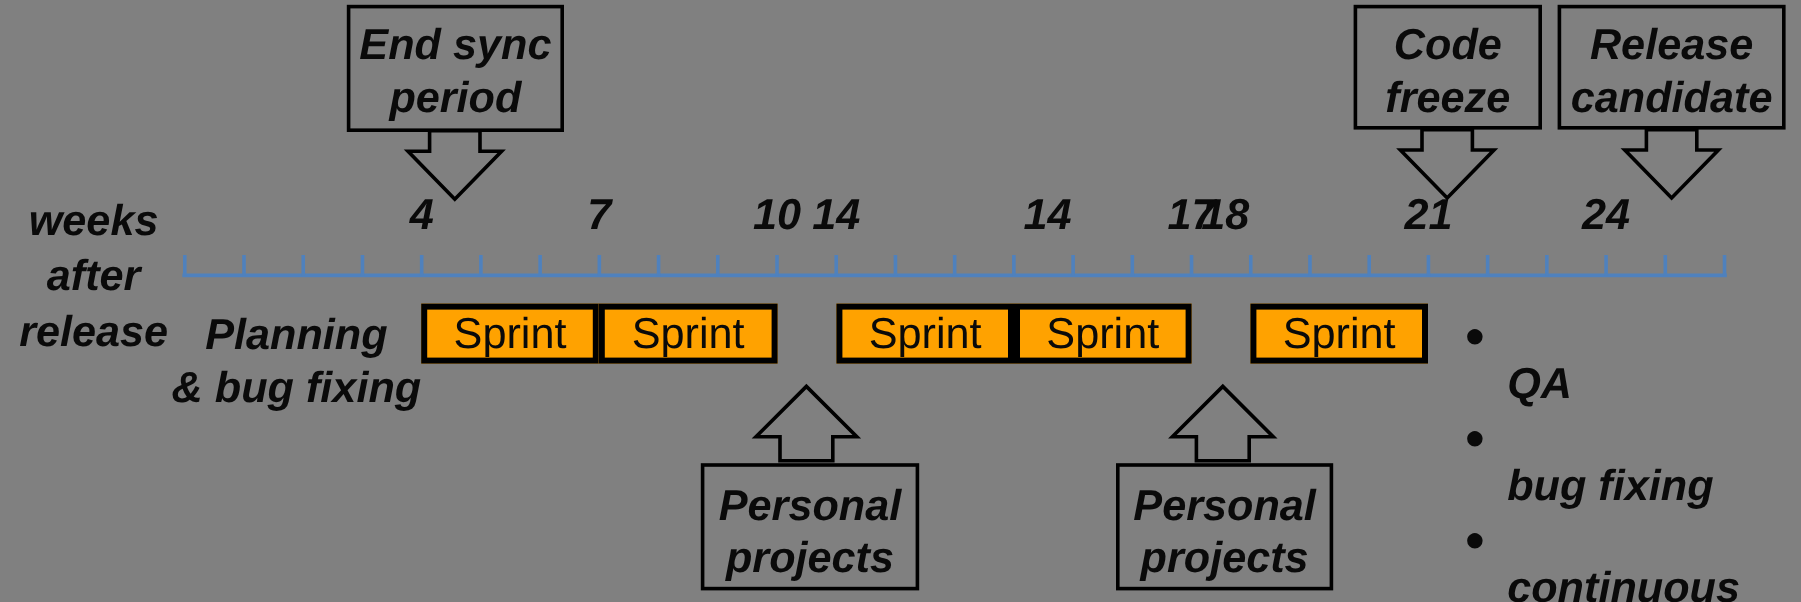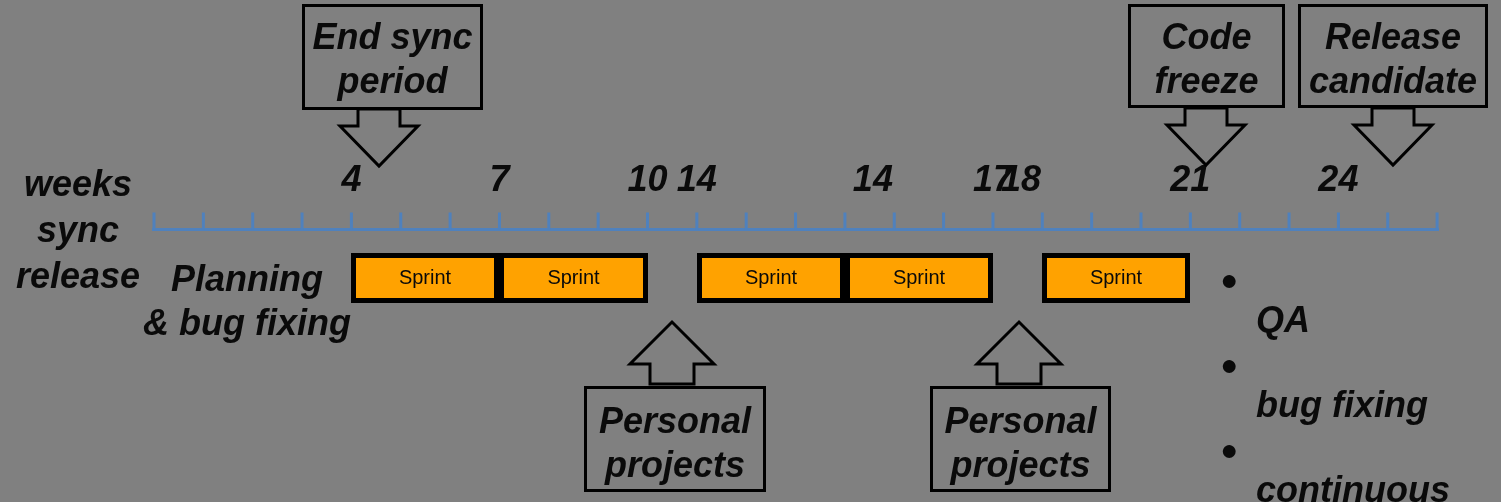--- a/index.html
+++ b/index.html
@@ -21,21 +21,21 @@
 
   
   .callout{
     position:absolute;border:3px solid #000;box-sizing:border-box;
     text-align:center;font-size:36px;line-height:44px;padding-top:8px;
   }
 
   
   .sprint{
     position:absolute;top:253px;height:50px;border:5px solid #000;box-sizing:border-box;
-    text-align:center;font-size:20px;line-height:39px;font-weight:normal;
+    text-align:center;font-size:36px;line-height:39px;font-weight:normal;
   }
 
   
   #planning{left:141px;top:257px;width:212px;text-align:center;font-size:36px;line-height:44px;}
 
   
   .pbox{
     position:absolute;top:386px;height:106px;border:3px solid #000;box-sizing:border-box;
     text-align:center;font-size:36px;line-height:44px;padding-top:10px;
   }
@@ -48,21 +48,21 @@
 
   svg.block-arrow{position:absolute;overflow:visible;}
 </style>
 </head>
 <body>
 
 <div id="canvas" style="background: rgb(128, 128, 128);">
 
   <div id="axisTitle" class="abs itb">
     <div>weeks</div>
-    <div>sync</div>
+    <div>after</div>
     <div>release</div>
   </div>
 
   <svg id="ruler" class="abs" style="left:0;top:198px" width="1501" height="40">
       <line x1="152" y1="31.5" x2="1439" y2="31.5" stroke="#4F81BD" stroke-width="3"></line>
       <line x1="154" y1="14.5" x2="154" y2="31.5" stroke="#4F81BD" stroke-width="3"></line>
       <line x1="203.35" y1="14.5" x2="203.35" y2="31.5" stroke="#4F81BD" stroke-width="3"></line>
       <line x1="252.7" y1="14.5" x2="252.7" y2="31.5" stroke="#4F81BD" stroke-width="3"></line>
       <line x1="302.05" y1="14.5" x2="302.05" y2="31.5" stroke="#4F81BD" stroke-width="3"></line>
       <line x1="351.4" y1="14.5" x2="351.4" y2="31.5" stroke="#4F81BD" stroke-width="3"></line>
@@ -95,21 +95,21 @@
       <span style="left: 499.45px;">7</span>
       <span style="left: 647.5px;">10</span>
       <span style="left: 696.85px;">14</span>
       <span style="left: 844.9px; margin-left: 28px;">14</span>
       <span style="left: 992.95px;">17</span>
       <span style="left: 1021px;">18</span>
       <span style="left: 1190.35px;">21</span>
       <span style="left: 1338.4px;">24</span>
     </div>
 
-  <div class="callout itb" style="left:302px;top:4px;width:181px;height:106px">
+  <div class="callout itb" style="left:289px;top:4px;width:181px;height:106px">
     <div>End sync</div>
     <div>period</div>
   </div>
   <div class="callout itb" style="left:1128px;top:4px;width:157px;height:104px">
     <div>Code</div>
     <div>freeze</div>
   </div>
   <div class="callout itb" style="left:1298px;top:4px;width:190px;height:104px">
     <div>Release</div>
     <div>candidate</div>

